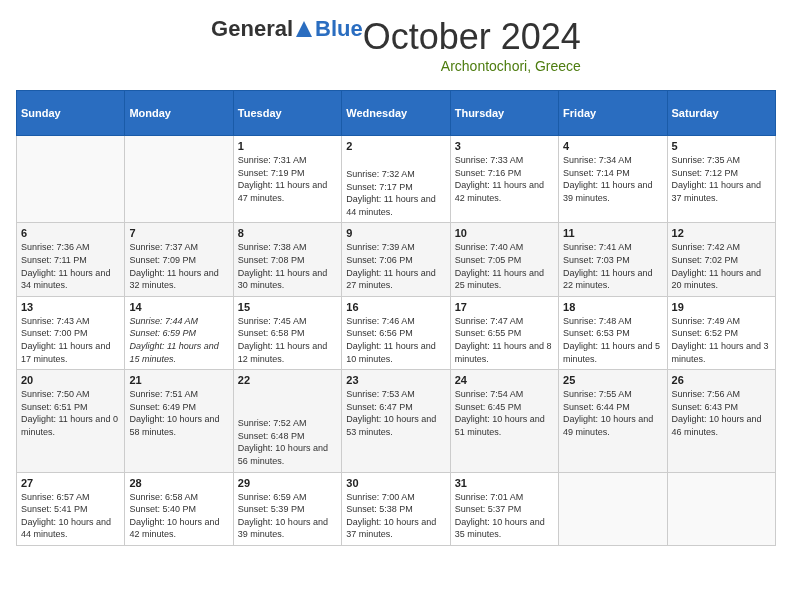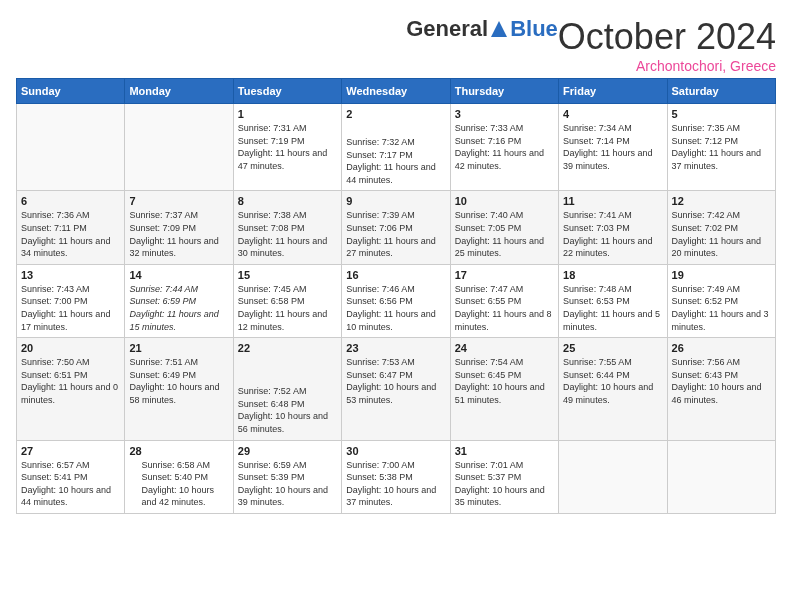--- a/index.html
+++ b/index.html
@@ -5,23 +5,23 @@
     * { box-sizing: border-box; margin: 0; padding: 0; }
     body {
       font-family: Arial, sans-serif;
       background: #fff;
       width: 792px;
       min-height: 612px;
       padding: 16px;
     }
     .header {
       display: flex;
-      justify-content: flex-end;
+      justify-content: center;
       align-items: flex-start;
-      margin-bottom: 4px;
+      margin-bottom: 16px;
     }
     .logo {
       display: flex;
       flex-direction: column;
       align-items: flex-start;
     }
     .logo-text {
       display: flex;
       align-items: center;
       font-size: 22px;
@@ -38,31 +38,31 @@
     .title-block {
       text-align: right;
     }
     .month-title {
       font-size: 36px;
       font-weight: normal;
       color: #333;
     }
     .location {
       font-size: 14px;
-      color: #ec4899;
+      color: #4d7c0f;
     }
     .calendar {
       width: 100%;
       border-collapse: collapse;
       font-size: 10px;
     }
     .calendar th {
       background: #2a6dc0;
       color: #fff;
-      padding: 6px 4px;
+      padding: 16px 4px;
       text-align: left;
       font-size: 11px;
       border: 1px solid #1a5ba8;
     }
     .calendar td {
       border: 1px solid #ccc;
       vertical-align: top;
       padding: 4px;
       width: calc(100%/7);
       min-height: 70px;
@@ -290,21 +290,21 @@
       </tr>
       <tr>
         <td>
           <div class="day-number">27</div>
           <div class="day-info" style="white-space: pre-line;">Sunrise: 6:57 AM
 Sunset: 5:41 PM
 Daylight: 10 hours and 44 minutes.</div>
         </td>
         <td>
           <div class="day-number">28</div>
-          <div class="day-info" style="white-space: pre-line; margin-left: 12px;">Sunrise: 6:58 AM
+          <div class="day-info" style="white-space: pre-line;">Sunrise: 6:58 AM
 Sunset: 5:40 PM
 Daylight: 10 hours and 42 minutes.</div>
         </td>
         <td>
           <div class="day-number">29</div>
           <div class="day-info" style="white-space: pre-line;">Sunrise: 6:59 AM
 Sunset: 5:39 PM
 Daylight: 10 hours and 39 minutes.</div>
         </td>
         <td>

